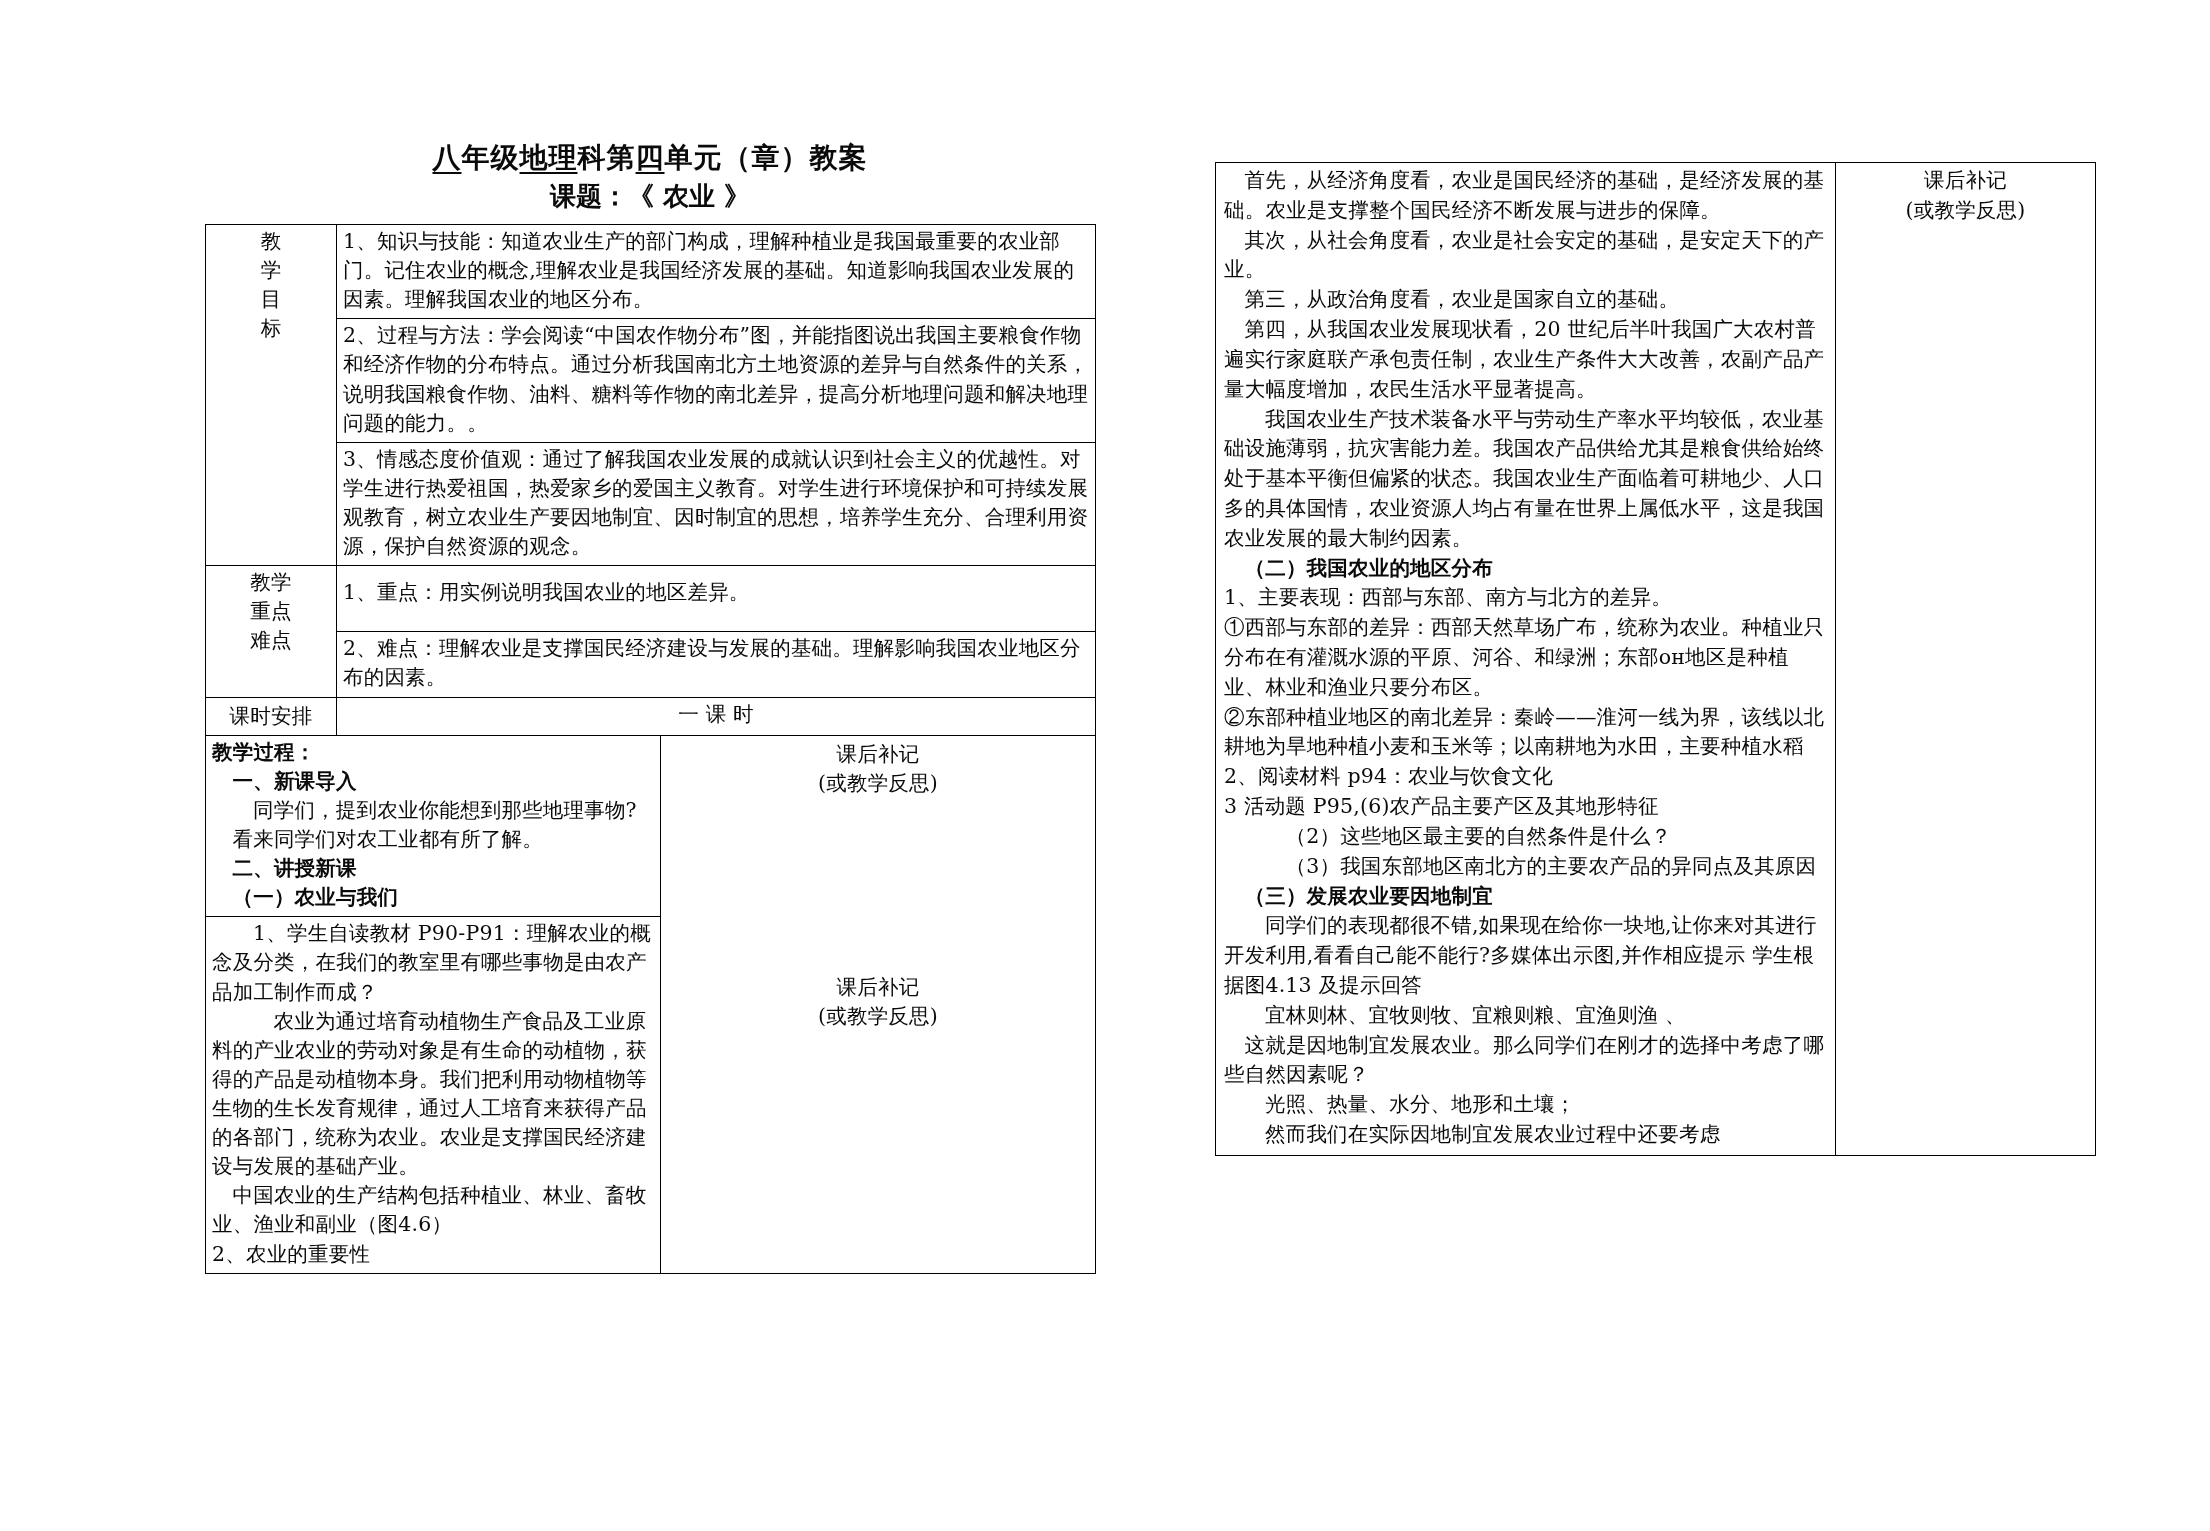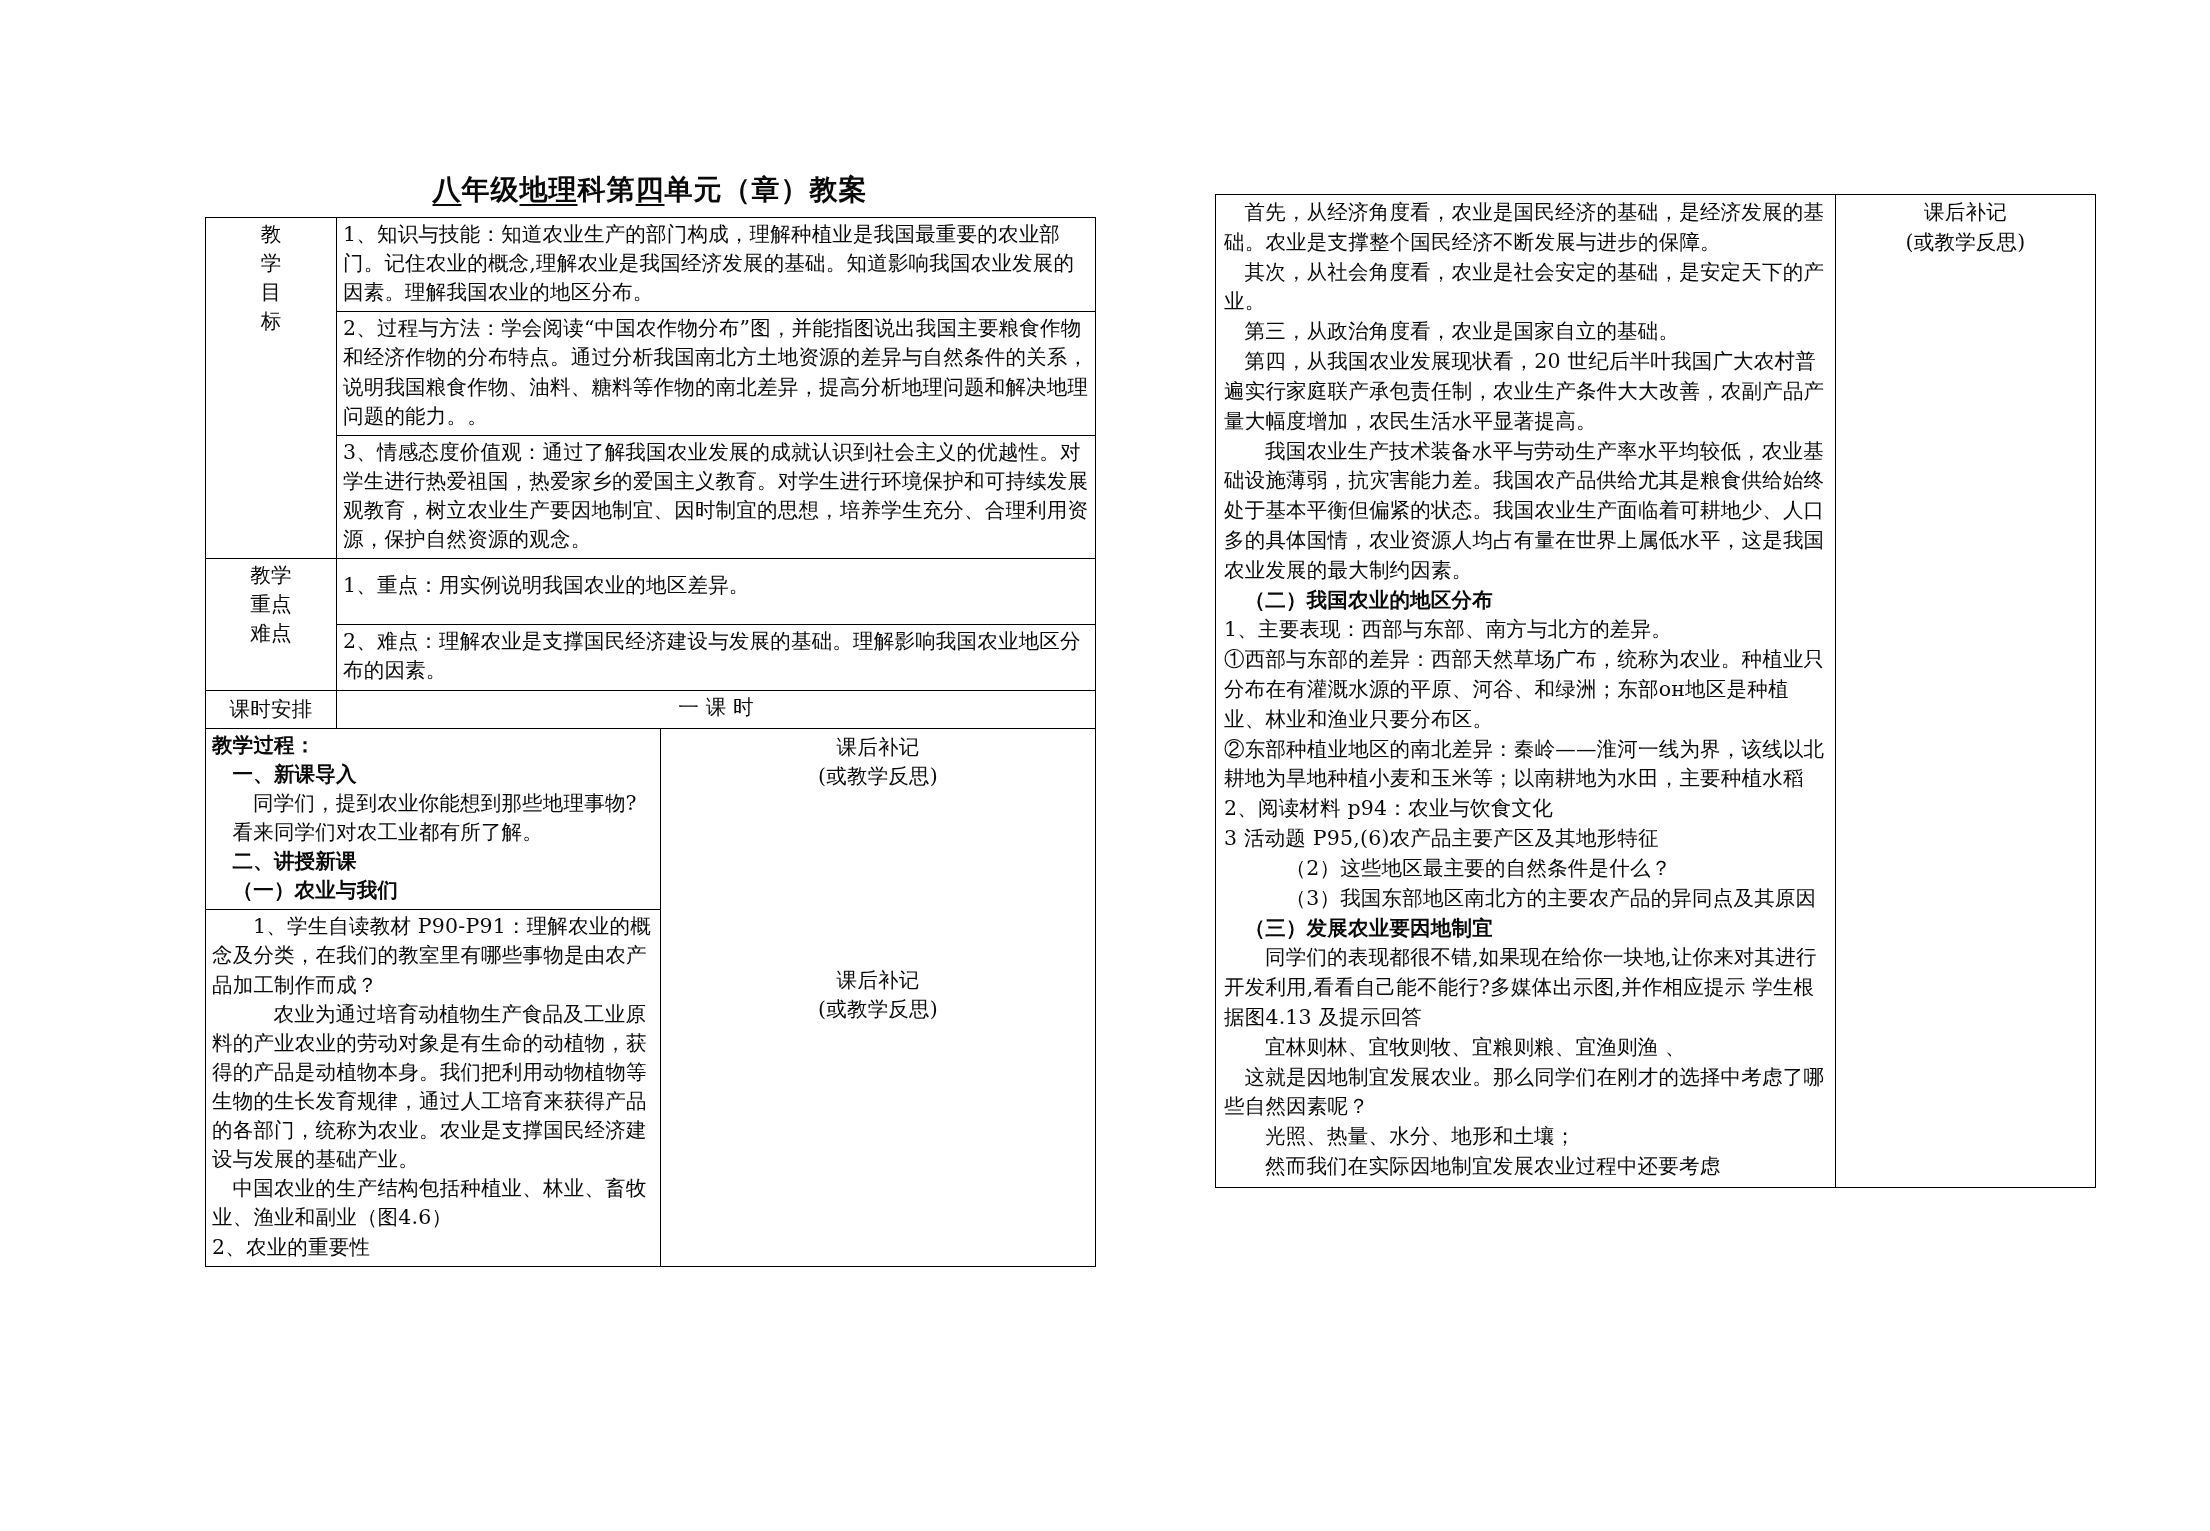--- a/index.html
+++ b/index.html
@@ -14,21 +14,20 @@
     color: #0a0a0a;
     position: relative;
     overflow: hidden;
   }
   .page {
     position: absolute;
     top: 0;
     left: 0;
     width: 2210px;
     height: 1243px;
-    margin-top: 32px;
   }
 
   
   .sheet-left {
     position: absolute;
     left: 205px;
     top: 140px;
     width: 890px;
   }
   .doc-title {
@@ -116,20 +115,21 @@
 </head>
 <body>
 
 <div class="page">
 
   <div class="sheet-left">
 
     <div class="doc-title">
       <span class="u">八</span><span>年级</span><span class="u">地理</span><span>科第</span><span class="u">四</span><span>单元（章）教案</span>
     </div>
+    <div class="doc-subtitle">课题：《   农业   》</div>
 
     <table class="main">
       <colgroup>
         <col style="width:131px">
         <col style="width:324px">
         <col style="width:245px">
         <col style="width:190px">
       </colgroup>
       <tbody>
 

